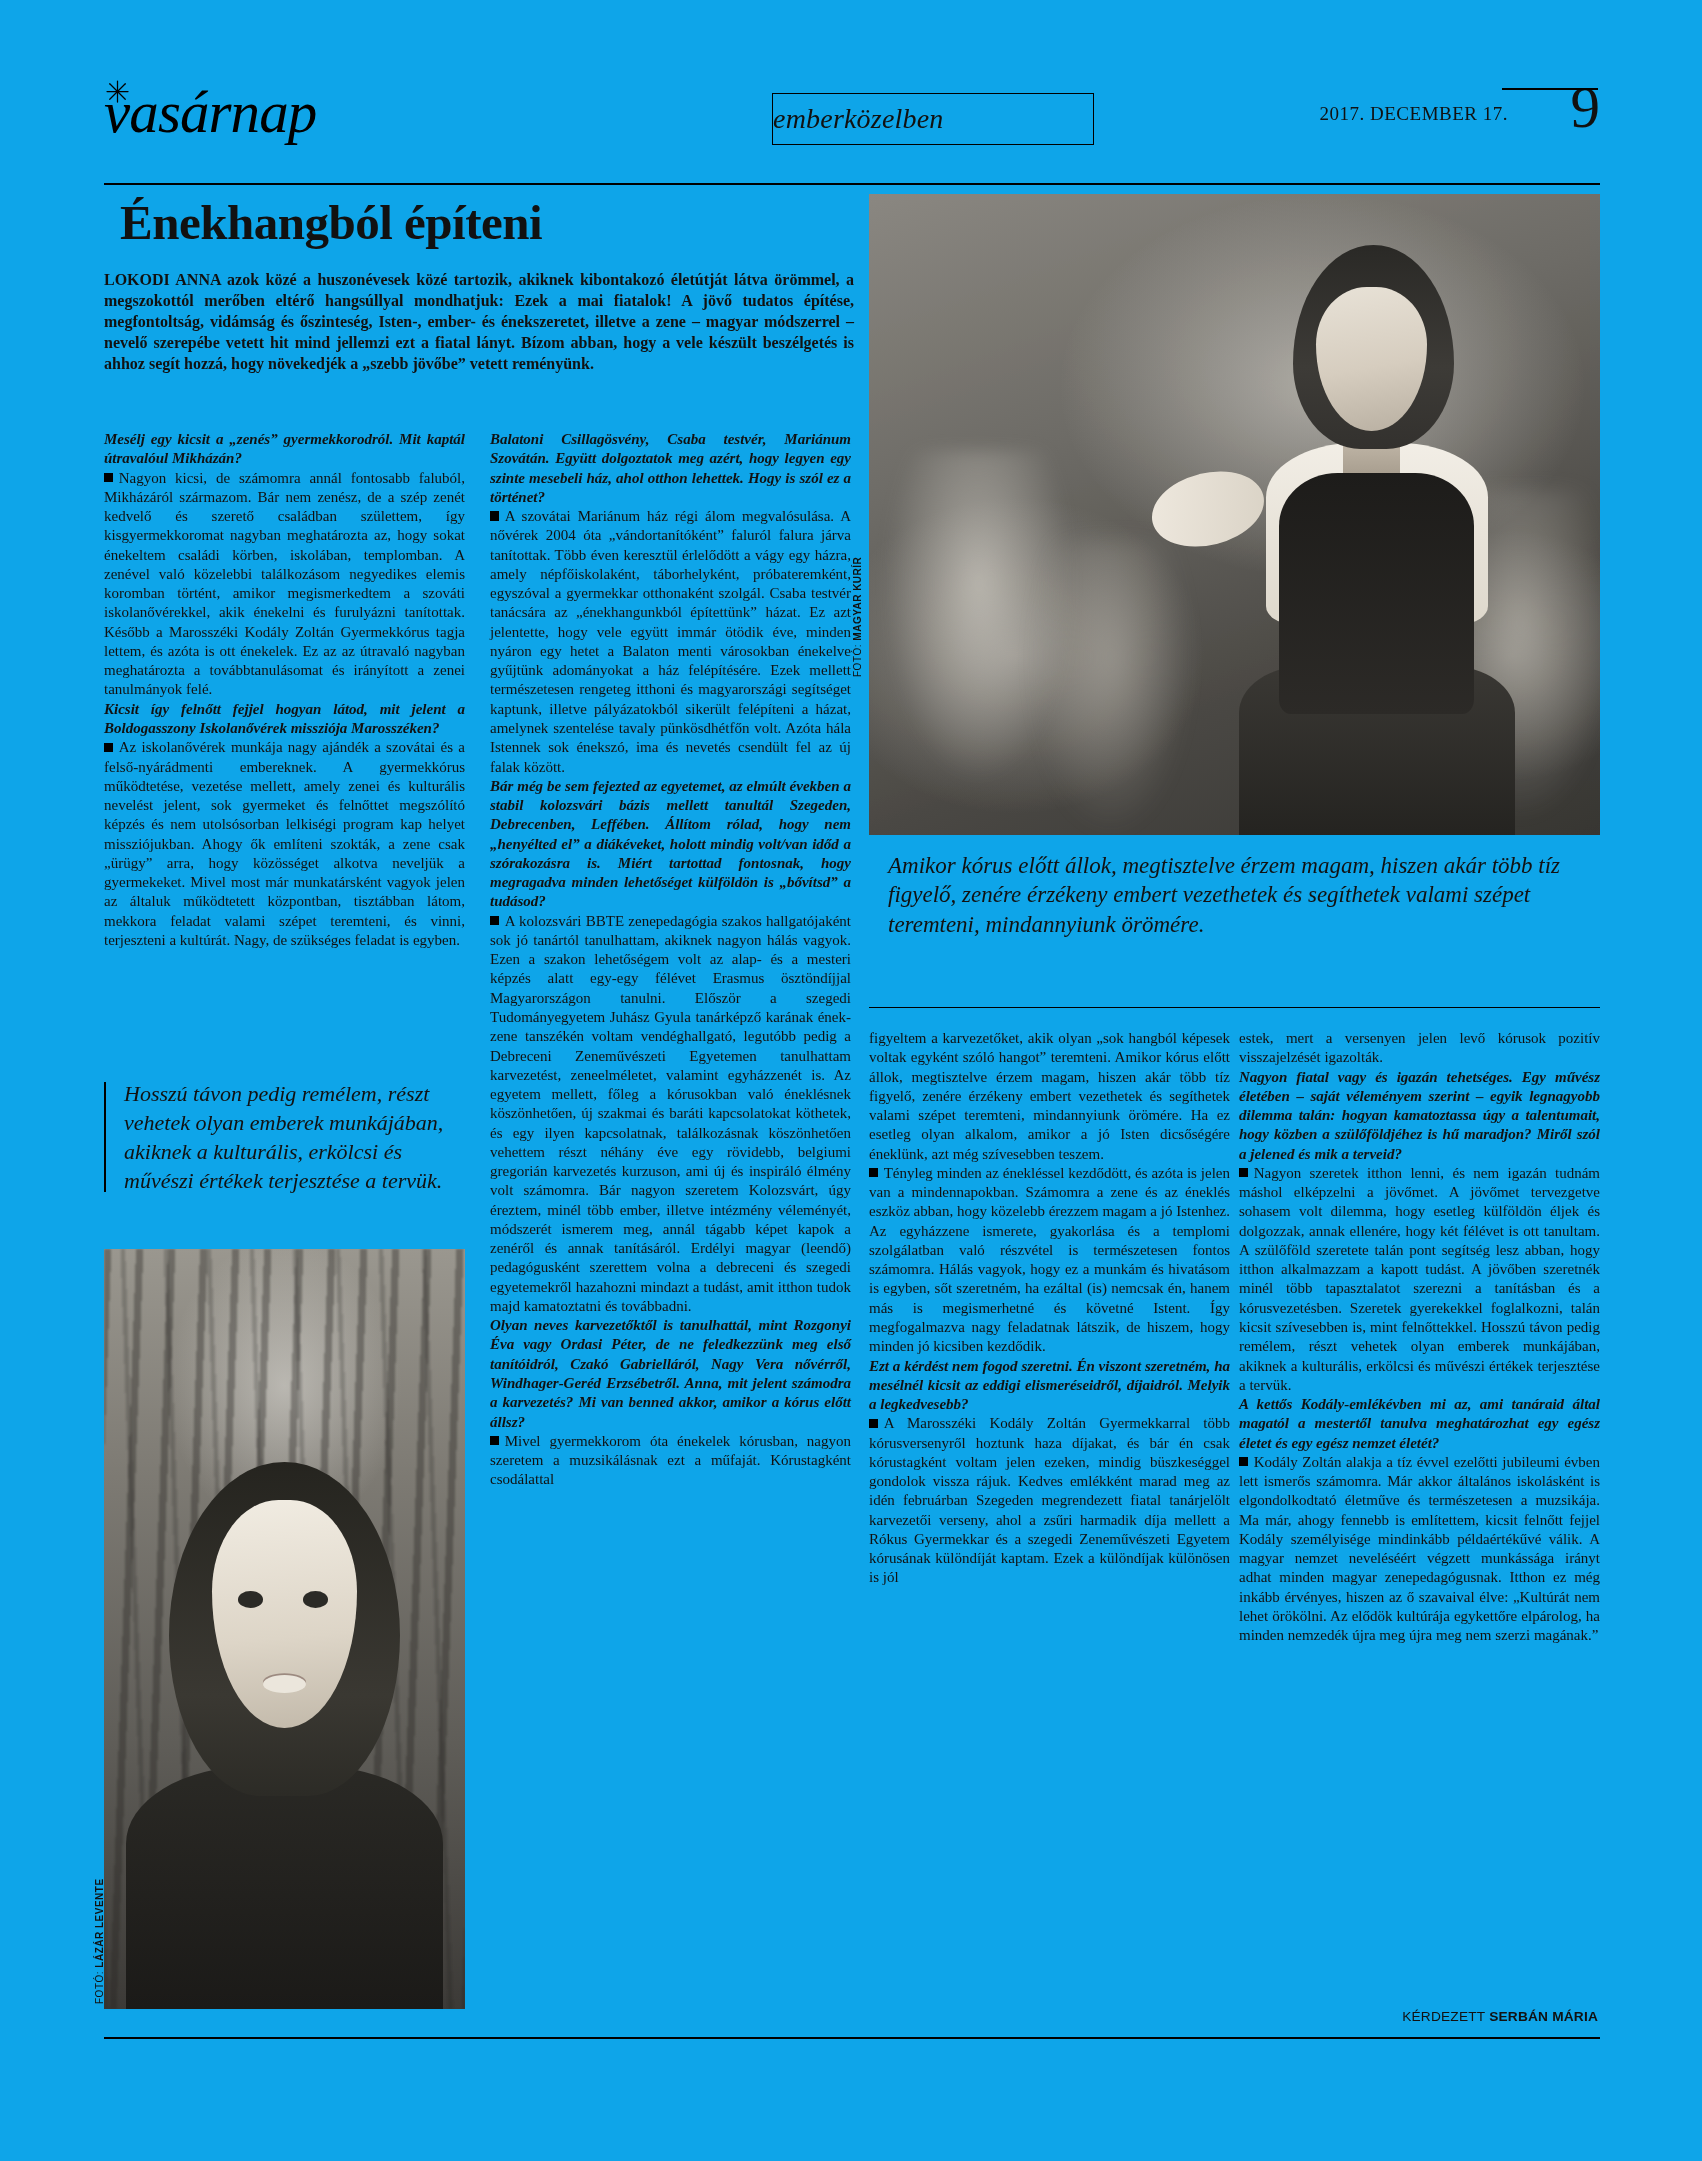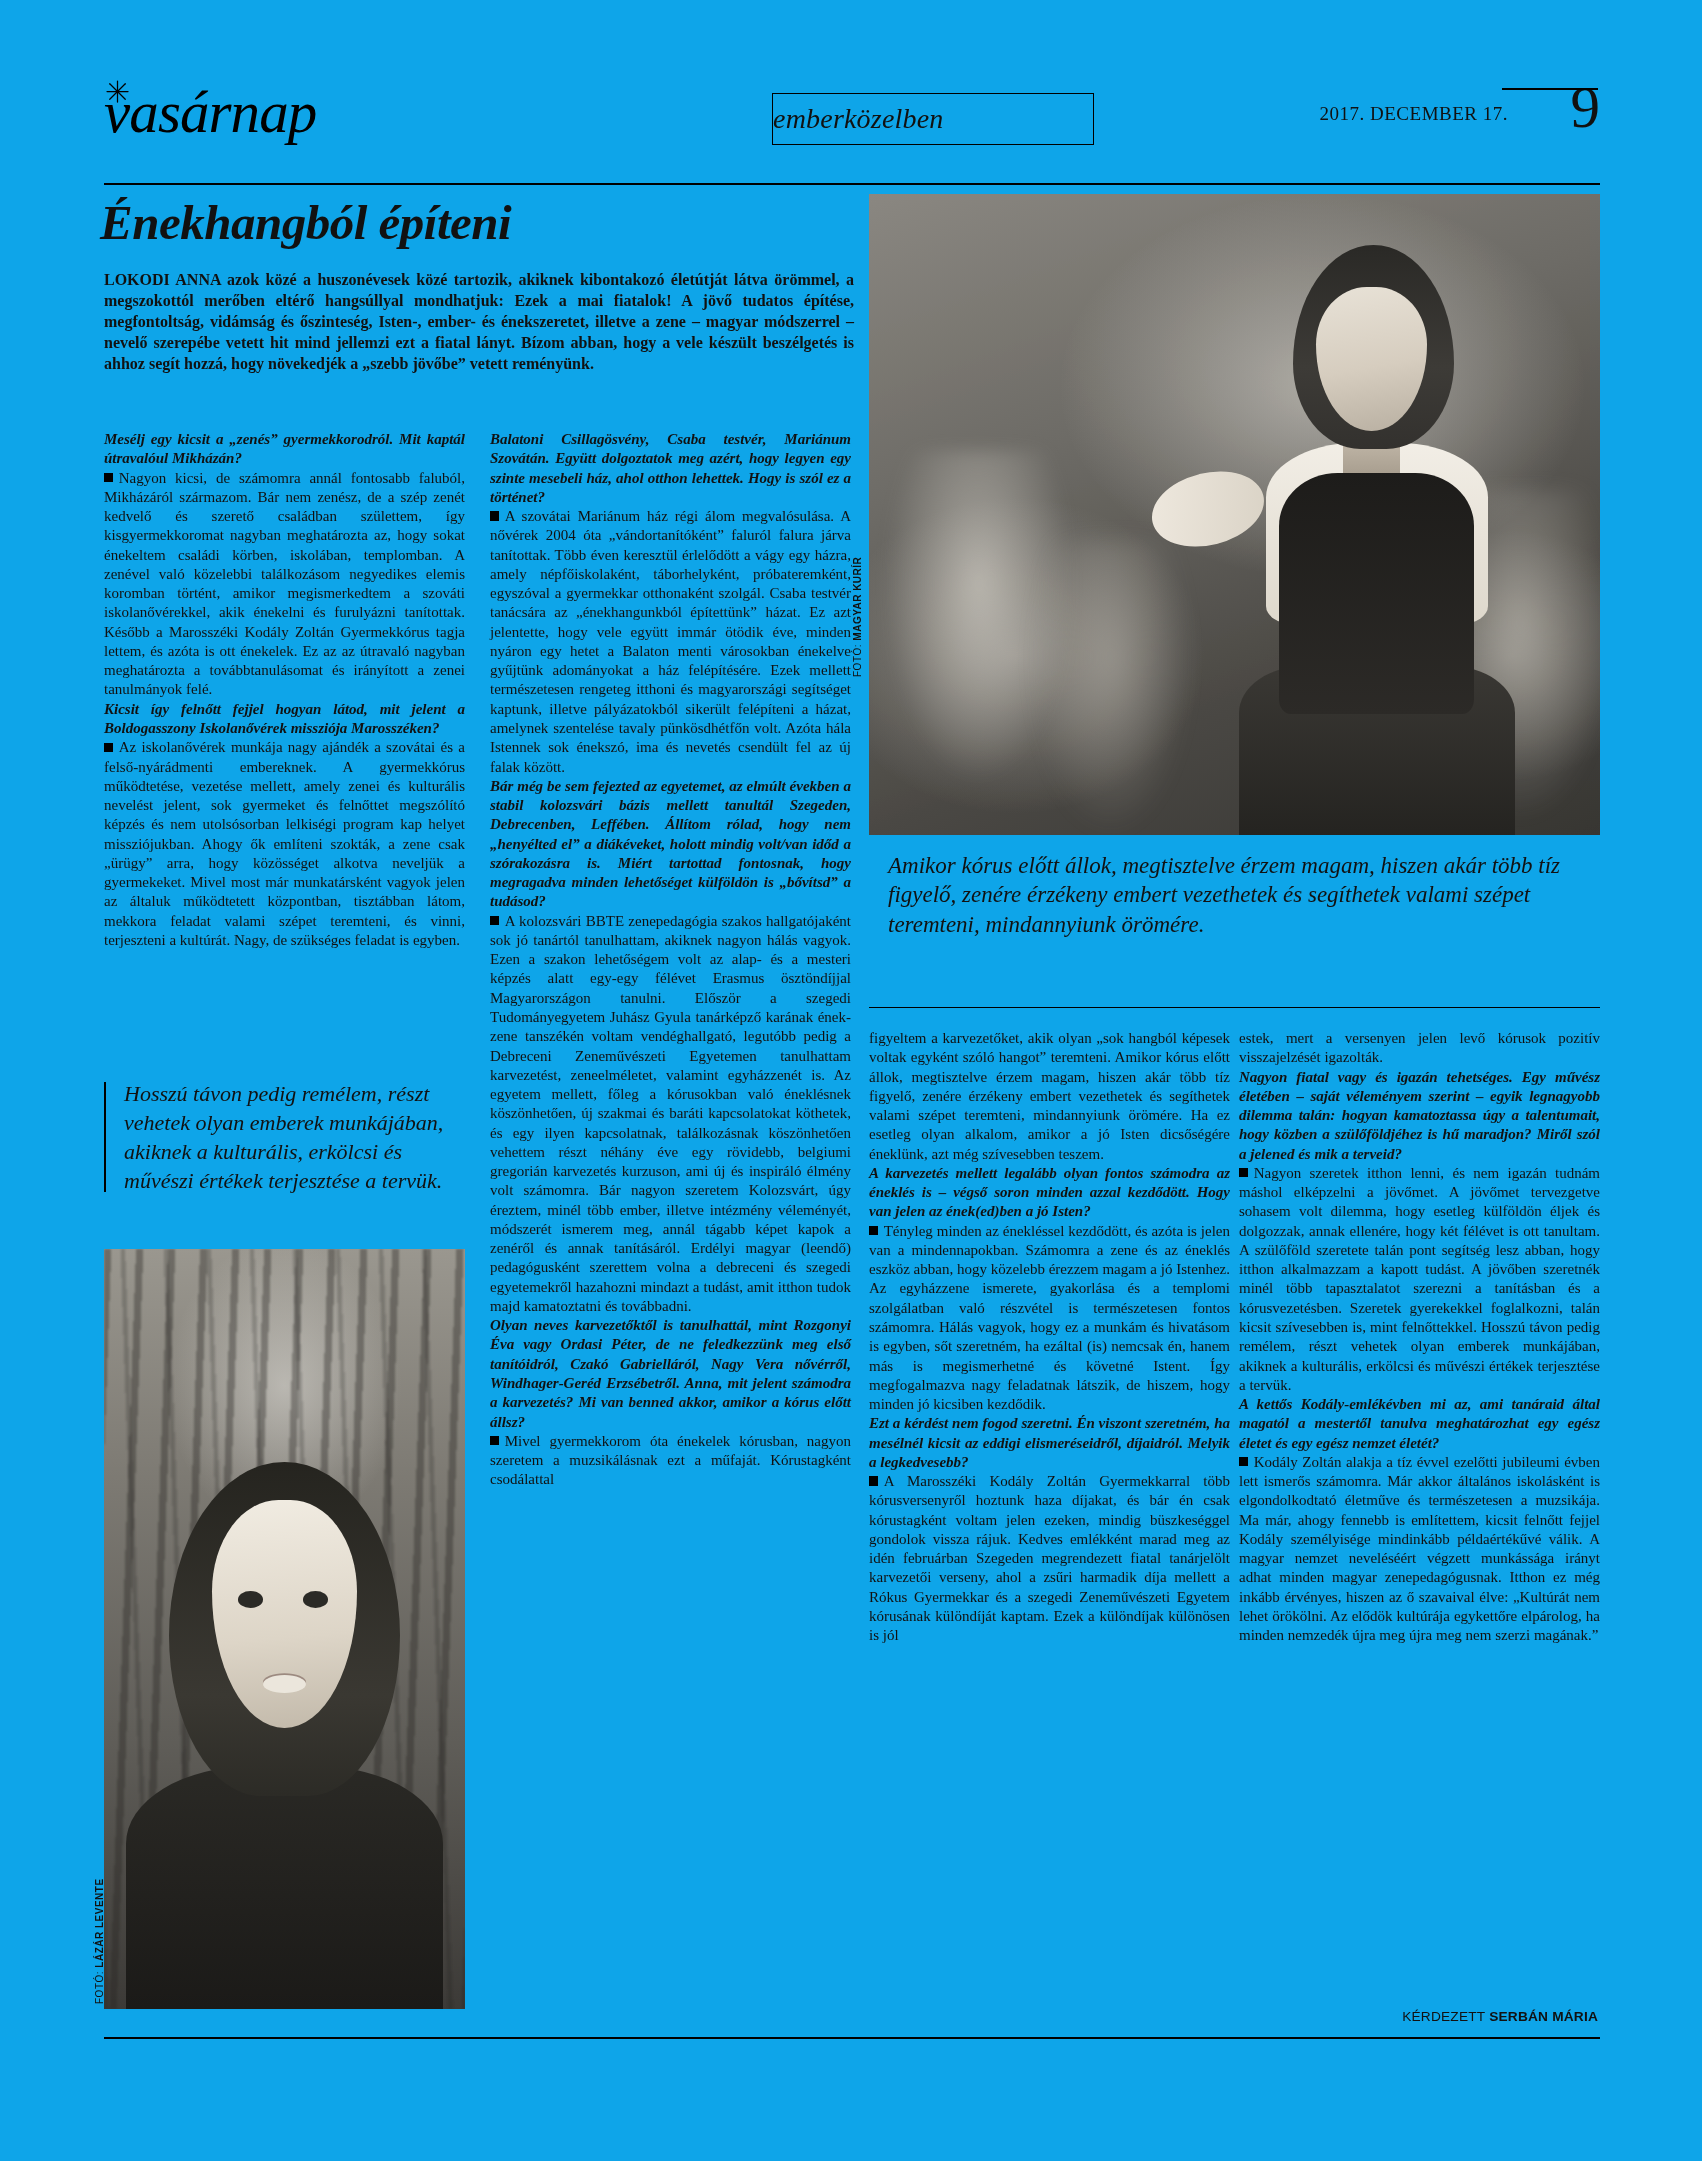--- a/index.html
+++ b/index.html
@@ -90,28 +90,27 @@
     right: 104px;
     top: 88px;
     width: 96px;
     height: 1.8px;
     background: #000;
   }
 
   
   .headline {
     position: absolute;
-    left: 100px;
+    left: 120px;
     top: 197px;
     width: 750px;
     font-size: 49px;
     font-weight: bold;
     letter-spacing: -0.5px;
     line-height: 1.05;
-    font-style: italic;
   }
 
   
   .lead {
     position: absolute;
     left: 104px;
     top: 270px;
     width: 750px;
     font-size: 16px;
     line-height: 1.31;
@@ -518,21 +517,20 @@
     <p class="q" style="margin-top:0">Balatoni Csillagösvény, Csaba testvér, Mariánum Szovátán. Együtt dolgoztatok meg azért, hogy legyen egy szinte mesebeli ház, ahol otthon lehettek. Hogy is szól ez a történet?</p>
     <p class="a"><span class="bullet"></span><span>A szovátai Mariánum ház régi álom megvalósulása. A nővérek 2004 óta „vándortanítóként” faluról falura járva tanítottak. Több éven keresztül érlelődött a vágy egy házra, amely népfőiskolaként, táborhelyként, próbateremként, egyszóval a gyermekkar otthonaként szolgál. Csaba testvér tanácsára az „énekhangunkból építettünk” házat. Ez azt jelentette, hogy vele együtt immár ötödik éve, minden nyáron egy hetet a Balaton menti városokban énekelve gyűjtünk adományokat a ház felépítésére. Ezek mellett természetesen rengeteg itthoni és magyarországi segítséget kaptunk, illetve pályázatokból sikerült felépíteni a házat, amelynek szentelése tavaly pünkösdhétfőn volt. Azóta hála Istennek sok énekszó, ima és nevetés csendült fel az új falak között.</span></p>
     <p class="q">Bár még be sem fejezted az egyetemet, az elmúlt években a stabil kolozsvári bázis mellett tanultál Szegeden, Debrecenben, Leffében. Állítom rólad, hogy nem „henyélted el” a diákéveket, holott mindig volt/van időd a szórakozásra is. Miért tartottad fontosnak, hogy megragadva minden lehetőséget külföldön is „bővítsd” a tudásod?</p>
     <p class="a"><span class="bullet"></span><span>A kolozsvári BBTE zenepedagógia szakos hallgatójaként sok jó tanártól tanulhattam, akiknek nagyon hálás vagyok. Ezen a szakon lehetőségem volt az alap- és a mesteri képzés alatt egy-egy félévet Erasmus ösztöndíjjal Magyarországon tanulni. Először a szegedi Tudományegyetem Juhász Gyula tanárképző karának ének-zene tanszékén voltam vendéghallgató, legutóbb pedig a Debreceni Zeneművészeti Egyetemen tanulhattam karvezetést, zeneelméletet, valamint egyházzenét is. Az egyetem mellett, főleg a kórusokban való éneklésnek köszönhetően, új szakmai és baráti kapcsolatokat köthetek, és egy ilyen kapcsolatnak, találkozásnak köszönhetően vehettem részt néhány éve egy rövidebb, belgiumi gregorián karvezetés kurzuson, ami új és inspiráló élmény volt számomra. Bár nagyon szeretem Kolozsvárt, úgy éreztem, minél több ember, illetve intézmény véleményét, módszerét ismerem meg, annál tágabb képet kapok a zenéről és annak tanításáról. Erdélyi magyar (leendő) pedagógusként szerettem volna a debreceni és szegedi egyetemekről hazahozni mindazt a tudást, amit itthon tudok majd kamatoztatni és továbbadni.</span></p>
     <p class="q">Olyan neves karvezetőktől is tanulhattál, mint Rozgonyi Éva vagy Ordasi Péter, de ne feledkezzünk meg első tanítóidról, Czakó Gabrielláról, Nagy Vera nővérről, Windhager-Geréd Erzsébetről. Anna, mit jelent számodra a karvezetés? Mi van benned akkor, amikor a kórus előtt állsz?</p>
     <p class="a"><span class="bullet"></span><span>Mivel gyermekkorom óta énekelek kórusban, nagyon szeretem a muzsikálásnak ezt a műfaját. Kórustagként csodálattal</span></p>
   </div>
 
   <div class="col" id="col3">
     <p class="a">figyeltem a karvezetőket, akik olyan „sok hangból képesek voltak egyként szóló hangot” teremteni. Amikor kórus előtt állok, megtisztelve érzem magam, hiszen akár több tíz figyelő, zenére érzékeny embert vezethetek és segíthetek valami szépet teremteni, mindannyiunk örömére. Ha ez esetleg olyan alkalom, amikor a jó Isten dicsőségére éneklünk, azt még szívesebben teszem.</p>
-    <p class="q">A karvezetés mellett legalább olyan fontos számodra az éneklés is – végső soron minden azzal kezdődött. Hogy van jelen az ének(ed)ben a jó Isten?</p>
     <p class="a"><span class="bullet"></span><span>Tényleg minden az énekléssel kezdődött, és azóta is jelen van a mindennapokban. Számomra a zene és az éneklés eszköz abban, hogy közelebb érezzem magam a jó Istenhez. Az egyházzene ismerete, gyakorlása és a templomi szolgálatban való részvétel is természetesen fontos számomra. Hálás vagyok, hogy ez a munkám és hivatásom is egyben, sőt szeretném, ha ezáltal (is) nemcsak én, hanem más is megismerhetné és követné Istent. Így megfogalmazva nagy feladatnak látszik, de hiszem, hogy minden jó kicsiben kezdődik.</span></p>
     <p class="q">Ezt a kérdést nem fogod szeretni. Én viszont szeretném, ha mesélnél kicsit az eddigi elismeréseidről, díjaidról. Melyik a legkedvesebb?</p>
     <p class="a"><span class="bullet"></span><span>A Marosszéki Kodály Zoltán Gyermekkarral több kórusversenyről hoztunk haza díjakat, és bár én csak kórustagként voltam jelen ezeken, mindig büszkeséggel gondolok vissza rájuk. Kedves emlékként marad meg az idén februárban Szegeden megrendezett fiatal tanárjelölt karvezetői verseny, ahol a zsűri harmadik díja mellett a Rókus Gyermekkar és a szegedi Zeneművészeti Egyetem kórusának különdíját kaptam. Ezek a különdíjak különösen is jól</span></p>
   </div>
 
   <div class="col" id="col4">
     <p class="a">estek, mert a versenyen jelen levő kórusok pozitív visszajelzését igazolták.</p>
     <p class="q">Nagyon fiatal vagy és igazán tehetséges. Egy művész életében – saját véleményem szerint – egyik legnagyobb dilemma talán: hogyan kamatoztassa úgy a talentumait, hogy közben a szülőföldjéhez is hű maradjon? Miről szól a jelened és mik a terveid?</p>
     <p class="a"><span class="bullet"></span><span>Nagyon szeretek itthon lenni, és nem igazán tudnám máshol elképzelni a jövőmet. A jövőmet tervezgetve sohasem volt dilemma, hogy esetleg külföldön éljek és dolgozzak, annak ellenére, hogy két félévet is ott tanultam. A szülőföld szeretete talán pont segítség lesz abban, hogy itthon alkalmazzam a kapott tudást. A jövőben szeretnék minél több tapasztalatot szerezni a tanításban és a kórusvezetésben. Szeretek gyerekekkel foglalkozni, talán kicsit szívesebben is, mint felnőttekkel. Hosszú távon pedig remélem, részt vehetek olyan emberek munkájában, akiknek a kulturális, erkölcsi és művészi értékek terjesztése a tervük.</span></p>
     <p class="q">A kettős Kodály-emlékévben mi az, ami tanáraid által magatól a mestertől tanulva meghatározhat egy egész életet és egy egész nemzet életét?</p>

